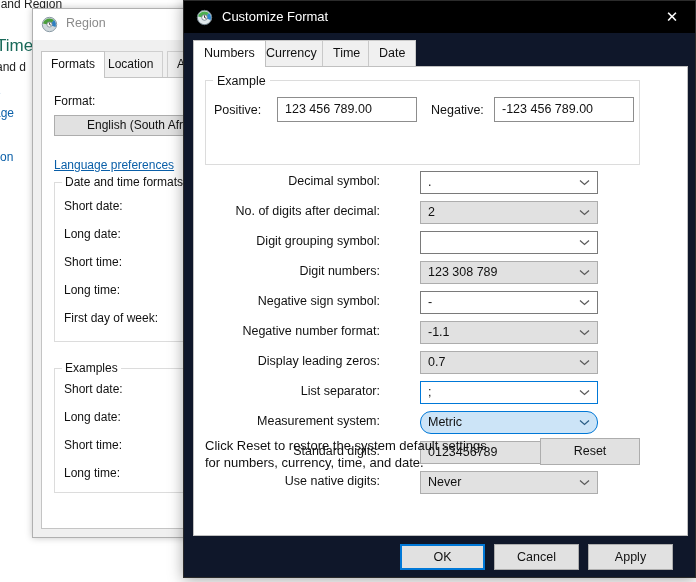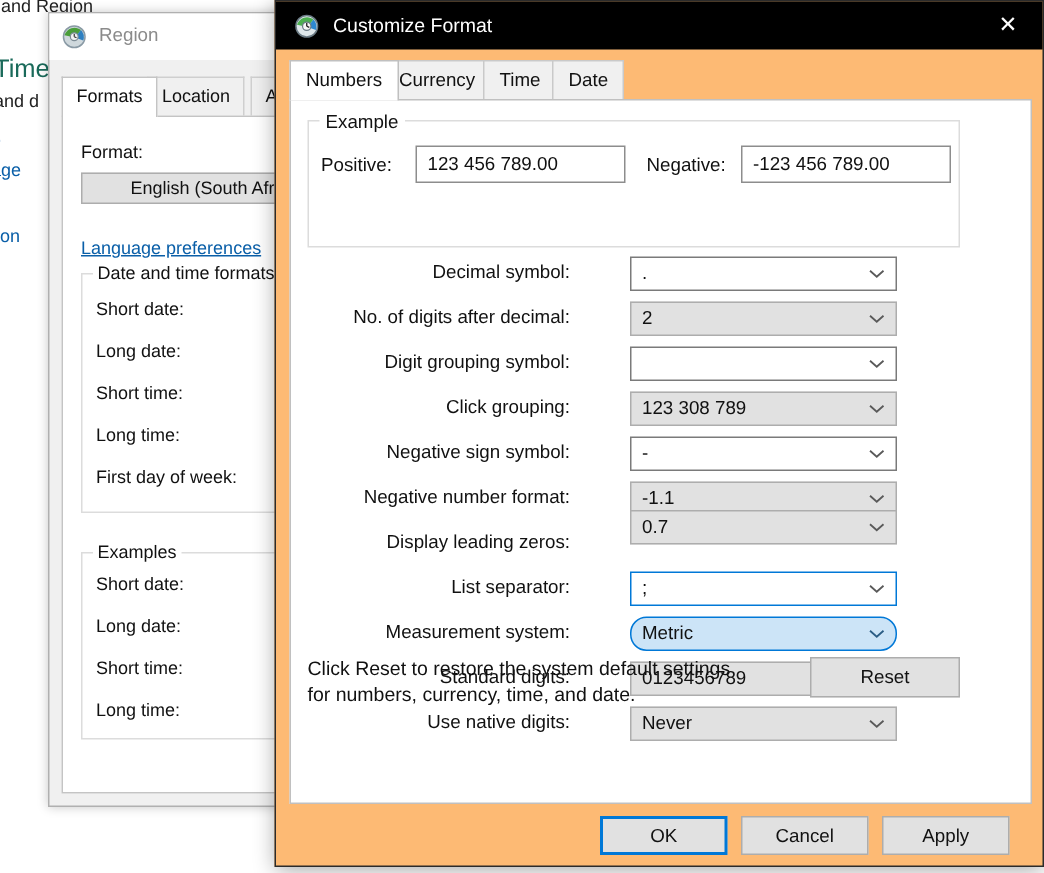--- a/index.html
+++ b/index.html
@@ -189,21 +189,21 @@
     font-size: 12px;
     color: #111;
     white-space: nowrap;
   }
 
   
   .cf-win {
     position: absolute;
     left: 183px; top: 0px;
     width: 513px; height: 578px;
-    background: #fdba74;
+    background: #0f172a;
     border: 1px solid #2b2b2b;
     box-sizing: border-box;
     box-shadow: 0 2px 14px rgba(0,0,0,0.35);
   }
   .cf-title {
     position: absolute;
     left: 0; top: 0;
     width: 100%; height: 32px;
     background: #000000;
   }
@@ -538,21 +538,21 @@
       <div class="row-label" style="left:20px; top:167px; width:166px;">Digit grouping symbol:</div>
       <div class="combo white" style="top:164px;">
         <span class="combo-text"></span>
         <span class="combo-arrow">
           <svg width="11" height="7" viewBox="0 0 11 7">
               <path d="M1 1.5 L5.5 5.5 L10 1.5" fill="none" stroke="#5a5a5a" stroke-width="1.2"></path>
             </svg>
         </span>
       </div>
 
-      <div class="row-label" style="left:20px; top:197px; width:166px;">Click grouping:</div>
+      <div class="row-label" style="left:20px; top:197px; width:166px;">Digit numbers:</div>
       <div class="combo" style="top:194px;">
         <span class="combo-text">123 308 789</span>
         <span class="combo-arrow">
           <svg width="11" height="7" viewBox="0 0 11 7">
               <path d="M1 1.5 L5.5 5.5 L10 1.5" fill="none" stroke="#5a5a5a" stroke-width="1.2"></path>
             </svg>
         </span>
       </div>
 
       <div class="row-label" style="left:20px; top:227px; width:166px;">Negative sign symbol:</div>
@@ -569,21 +569,21 @@
       <div class="combo" style="top:254px;">
         <span class="combo-text">-1.1</span>
         <span class="combo-arrow">
           <svg width="11" height="7" viewBox="0 0 11 7">
               <path d="M1 1.5 L5.5 5.5 L10 1.5" fill="none" stroke="#5a5a5a" stroke-width="1.2"></path>
             </svg>
         </span>
       </div>
 
       <div class="row-label" style="left:20px; top:287px; width:166px;">Display leading zeros:</div>
-      <div class="combo" style="top:273px;padding-left:16px;">
+      <div class="combo" style="top:284px;padding-left:16px;">
         <span class="combo-text">0.7</span>
         <span class="combo-arrow">
           <svg width="11" height="7" viewBox="0 0 11 7">
               <path d="M1 1.5 L5.5 5.5 L10 1.5" fill="none" stroke="#5a5a5a" stroke-width="1.2"></path>
             </svg>
         </span>
       </div>
 
       <div class="row-label" style="left:20px; top:317px; width:166px;">List separator:</div>
       <div class="combo focused" style="top:314px;">

